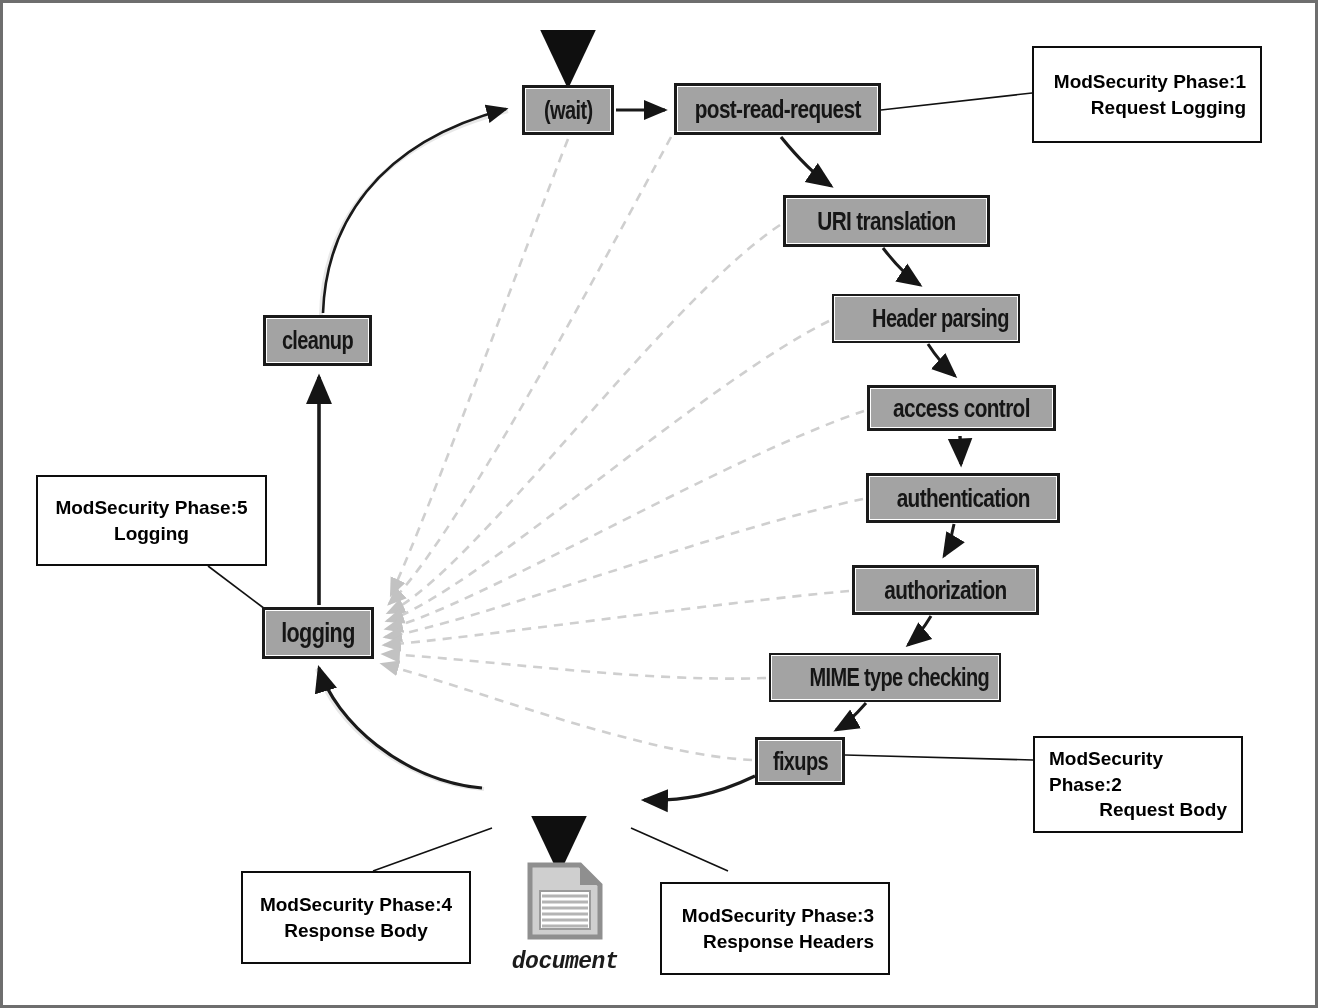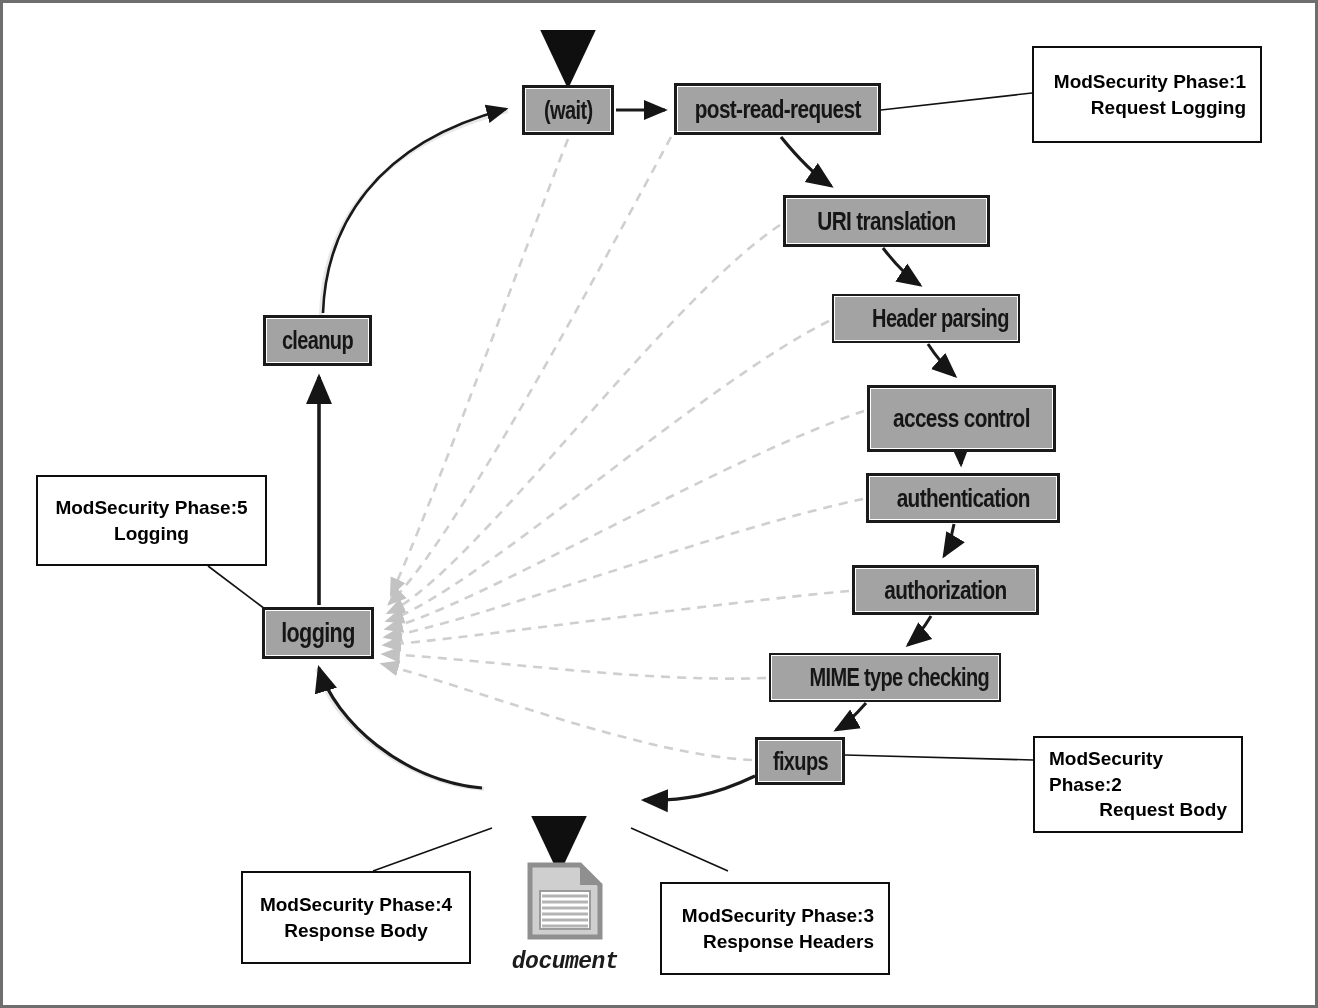--- a/index.html
+++ b/index.html
@@ -175,21 +175,21 @@
   </div>
 
   <div class="node" style="left:780px;top:192px;width:207px;height:52px;font-size:26px;">
     <span>URI translation</span>
   </div>
 
   <div class="node thin" style="left:829px;top:291px;width:188px;height:49px;font-size:25px;">
     <span>Header parsing</span>
   </div>
 
-  <div class="node" style="left:864px;top:382px;width:189px;height:67px;font-size:26px;">
+  <div class="node" style="left:864px;top:382px;width:189px;height:46px;font-size:26px;">
     <span>access control</span>
   </div>
 
   <div class="node" style="left:863px;top:470px;width:194px;height:50px;font-size:26px;">
     <span>authentication</span>
   </div>
 
   <div class="node" style="left:849px;top:562px;width:187px;height:50px;font-size:26px;">
     <span>authorization</span>
   </div>

